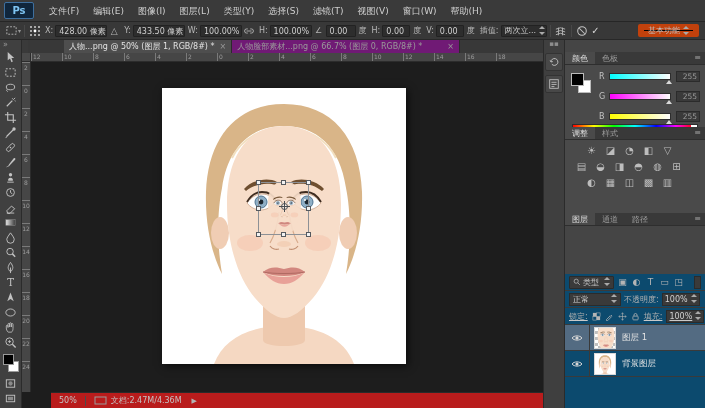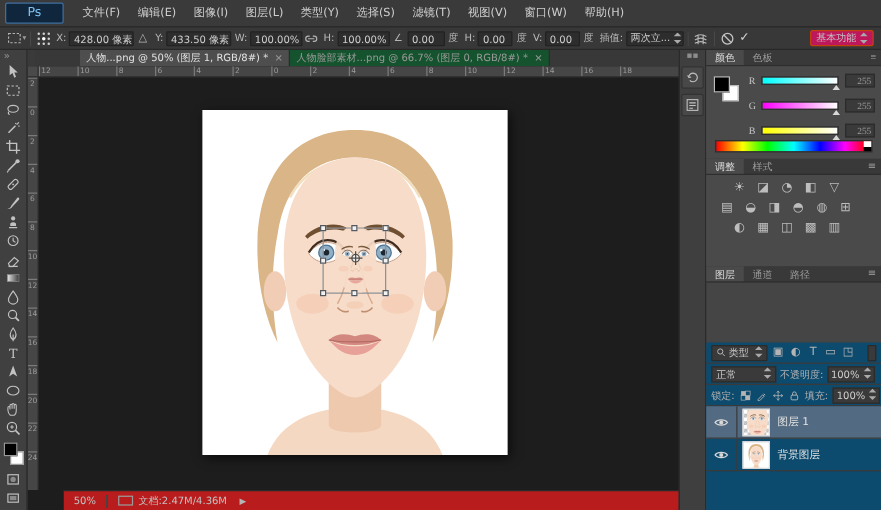--- a/index.html
+++ b/index.html
@@ -5,43 +5,43 @@
   * { margin:0; padding:0; box-sizing:border-box; }
   html,body { background:#111; }
   #app {
     position:relative; width:705px; height:408px; overflow:hidden;
     font-family:"DejaVu Sans", sans-serif; color:#c9c9c9; background:#1d1d1d;
     -webkit-font-smoothing:antialiased;
   }
   
   .menubar { position:absolute; left:0; top:0; width:705px; height:22px;
     background:#3a3a3a; border-bottom:1px solid #262626; display:flex; align-items:center; }
-  .ps-logo { width:47px; height:17px; margin:0 8px 0 4px; background:#10263c; border:1px solid #3e6f9e;
-    border-radius:2px; color:#7ec4f2; font-size:10px; font-weight:normal; display:flex; align-items:center; justify-content:center; }
+  .ps-logo { width:30px; height:17px; margin:0 8px 0 4px; background:#10263c; border:1px solid #3e6f9e;
+    border-radius:2px; color:#7ec4f2; font-size:10px; font-weight:bold; display:flex; align-items:center; justify-content:center; }
   .menu-item { font-size:9px; color:#cfcfcf; padding:0 7px; line-height:22px; cursor:default; }
   
   .optionsbar { position:absolute; left:0; top:22px; width:705px; height:18px; background:#383838;
     border-bottom:1px solid #282828; display:flex; align-items:center; font-size:8px; color:#b9b9b9; }
   .ob-sep { width:1px; height:12px; background:#2a2a2a; border-right:1px solid #484848; margin:0 3px; }
   .ob-field { background:#2d2d2d; border:1px solid #222; border-radius:1px; color:#cfcfcf;
     height:12px; line-height:11px; padding:0 3px; white-space:nowrap; overflow:hidden; }
   .ob-label { margin:0 2px 0 3px; white-space:nowrap; }
   .ob-icon { display:inline-flex; align-items:center; justify-content:center; width:14px; height:14px; }
   .updown { display:inline-block; width:7px; position:relative; height:10px; margin-left:2px; }
   .updown::before, .updown::after { content:""; position:absolute; left:1px; border-left:3px solid transparent; border-right:3px solid transparent; }
   .updown::before { top:0; border-bottom:3px solid #aaa; }
   .updown::after { bottom:1px; border-top:3px solid #aaa; }
   .ob-drop { display:flex; align-items:center; }
-  .workspace { margin-left:auto; margin-right:6px; display:flex; align-items:center; background:#be185d;
-    border:1px solid #c2410c; border-radius:2px; height:13px; padding:0 4px; color:#c2c2c2; }
+  .workspace { margin-left:auto; margin-right:6px; display:flex; align-items:center; background:#000000;
+    border:6px solid #c2410c; border-radius:2px; height:13px; padding:0 4px; color:#c2c2c2; }
   
   .tabbar { position:absolute; left:0; top:40px; width:705px; height:13px; background:#383838; display:flex; }
   .tab { display:flex; align-items:center; font-size:8px; padding:0 5px; border-right:1px solid #2b2b2b; white-space:nowrap; }
   .tab.active { background:#4e4e4e; color:#e2e2e2;margin-left:36px; }
-  .tab.inactive { background:#14532d; color:#9a9a9a; }
+  .tab.inactive { background:#701a75; color:#9a9a9a;gap:20px; }
   .tab .close { margin-left:5px; color:#9a9a9a; font-size:8px; }
   .tab-spacer-left { width:28px; background:#3a3a3a; }
   
   .toolbar { position:absolute; left:0; top:40px; width:22px; height:368px; background:#404040;
     border-right:1px solid #2b2b2b; display:flex; flex-direction:column; align-items:center; z-index:5; }
   .tb-collapse { font-size:8px; color:#9a9a9a; height:10px; line-height:9px; width:100%; text-align:left; padding-left:3px; }
   .tool { width:20px; height:15px; display:flex; align-items:center; justify-content:center; }
   .tool svg { display:block; }
   .swatches { position:relative; width:20px; height:24px; margin-top:2px; }
   .sw-fg { position:absolute; left:2px; top:2px; width:11px; height:11px; background:#000; border:1px solid #9a9a9a; z-index:2; }
@@ -78,21 +78,21 @@
   .dock-btn { width:18px; height:18px; margin-top:4px; background:#484848; border:1px solid #333; border-radius:2px;
     display:flex; align-items:center; justify-content:center; }
   
   .panels { position:absolute; left:565px; top:40px; width:140px; height:368px; background:#454545; }
   .panel { position:absolute; left:0; width:140px; }
   .panel-head { height:13px; background:#393939; display:flex; align-items:stretch; font-size:8px; border-bottom:1px solid #2e2e2e; }
   .ptab { padding:0 7px; line-height:13px; color:#9c9c9c; }
   .ptab.active { background:#4a4a4a; color:#dedede; }
   .pmenu { margin-left:auto; color:#a5a5a5; font-size:8px; line-height:12px; padding-right:4px; }
   
-  #panel-color { top:0; height:87px;font-family:Liberation Serif, serif; }
+  #panel-color { top:12px; height:87px; }
   .color-body { position:relative; height:74px; background:#4a4a4a; }
   .mini-swatch { position:absolute; left:6px; top:8px; width:22px; height:22px; }
   .mini-swatch .f { position:absolute; left:0; top:0; width:13px; height:13px; background:#000; border:1px solid #bbb; z-index:2; }
   .mini-swatch .b { position:absolute; left:7px; top:7px; width:13px; height:13px; background:#fff; border:1px solid #bbb; }
   .chan-row { position:absolute; left:34px; display:flex; align-items:center; }
   .chan-label { width:10px; font-size:8px; color:#c3c3c3; }
   .chan-bar { width:62px; height:7px; border:1px solid #2e2e2e; position:relative; }
   .chan-bar::after { content:""; position:absolute; right:-2px; bottom:-5px; border-left:3px solid transparent; border-right:3px solid transparent; border-bottom:4px solid #d8d8d8; }
   .bar-r { background:linear-gradient(90deg,#00ffff,#ffffff); }
   .bar-g { background:linear-gradient(90deg,#ff00ff,#ffffff); }
@@ -112,21 +112,21 @@
   .layers-body { position:relative; height:182px; background:#0c4a6e;margin-top:48px; }
   .lrow { display:flex; align-items:center; padding:0 4px; border-bottom:1px solid #3a3a3a; }
   .row-filter { height:17px; gap:3px; }
   .kind-box { display:flex; align-items:center; background:#3a3a3a; border:1px solid #2b2b2b; border-radius:1px; height:13px; padding:0 3px; font-size:8px; color:#c3c3c3; gap:2px; }
   .filter-ic { font-size:9px; color:#b5b5b5; width:11px; text-align:center; }
   .filter-toggle { margin-left:auto; width:7px; height:13px; background:#3a3a3a; border:1px solid #2b2b2b; }
   .row-blend { height:17px; gap:3px; }
   .blend-box { display:flex; align-items:center; background:#3a3a3a; border:1px solid #2b2b2b; height:13px; padding:0 3px; font-size:8px; color:#cfcfcf; width:52px; justify-content:space-between; }
   .small-label { font-size:8px; color:#b0b0b0; white-space:nowrap; }
   .val-box { display:flex; align-items:center; background:#3a3a3a; border:1px solid #2b2b2b; height:13px; padding:0 2px; font-size:8px; color:#cfcfcf; }
-  .row-lock { height:17px; gap:4px; }
+  .row-lock { height:17px; gap:4px;text-decoration:underline; }
   .lock-ic { font-size:9px; color:#b5b5b5; display:flex; align-items:center; }
   .layer-row { height:26px; display:flex; align-items:center; border-bottom:1px solid #3a3a3a; padding:0 4px 0 4px; }
   .layer-row.selected { background:#536b82; }
   .eye { width:16px; display:flex; justify-content:center; }
   .layer-divider { width:1px; align-self:stretch; background:#3a3a3a; margin:0 4px 0 4px; }
   .thumb { width:22px; height:22px; border:1px solid #d9d9d9; position:relative; overflow:hidden; background:#fff; flex:0 0 22px; }
   .thumb.checker { background-image:
       linear-gradient(45deg,#bfbfbf 25%,transparent 25%,transparent 75%,#bfbfbf 75%),
       linear-gradient(45deg,#bfbfbf 25%,#ffffff 25%,#ffffff 75%,#bfbfbf 75%);
     background-size:6px 6px; background-position:0 0,3px 3px; }

